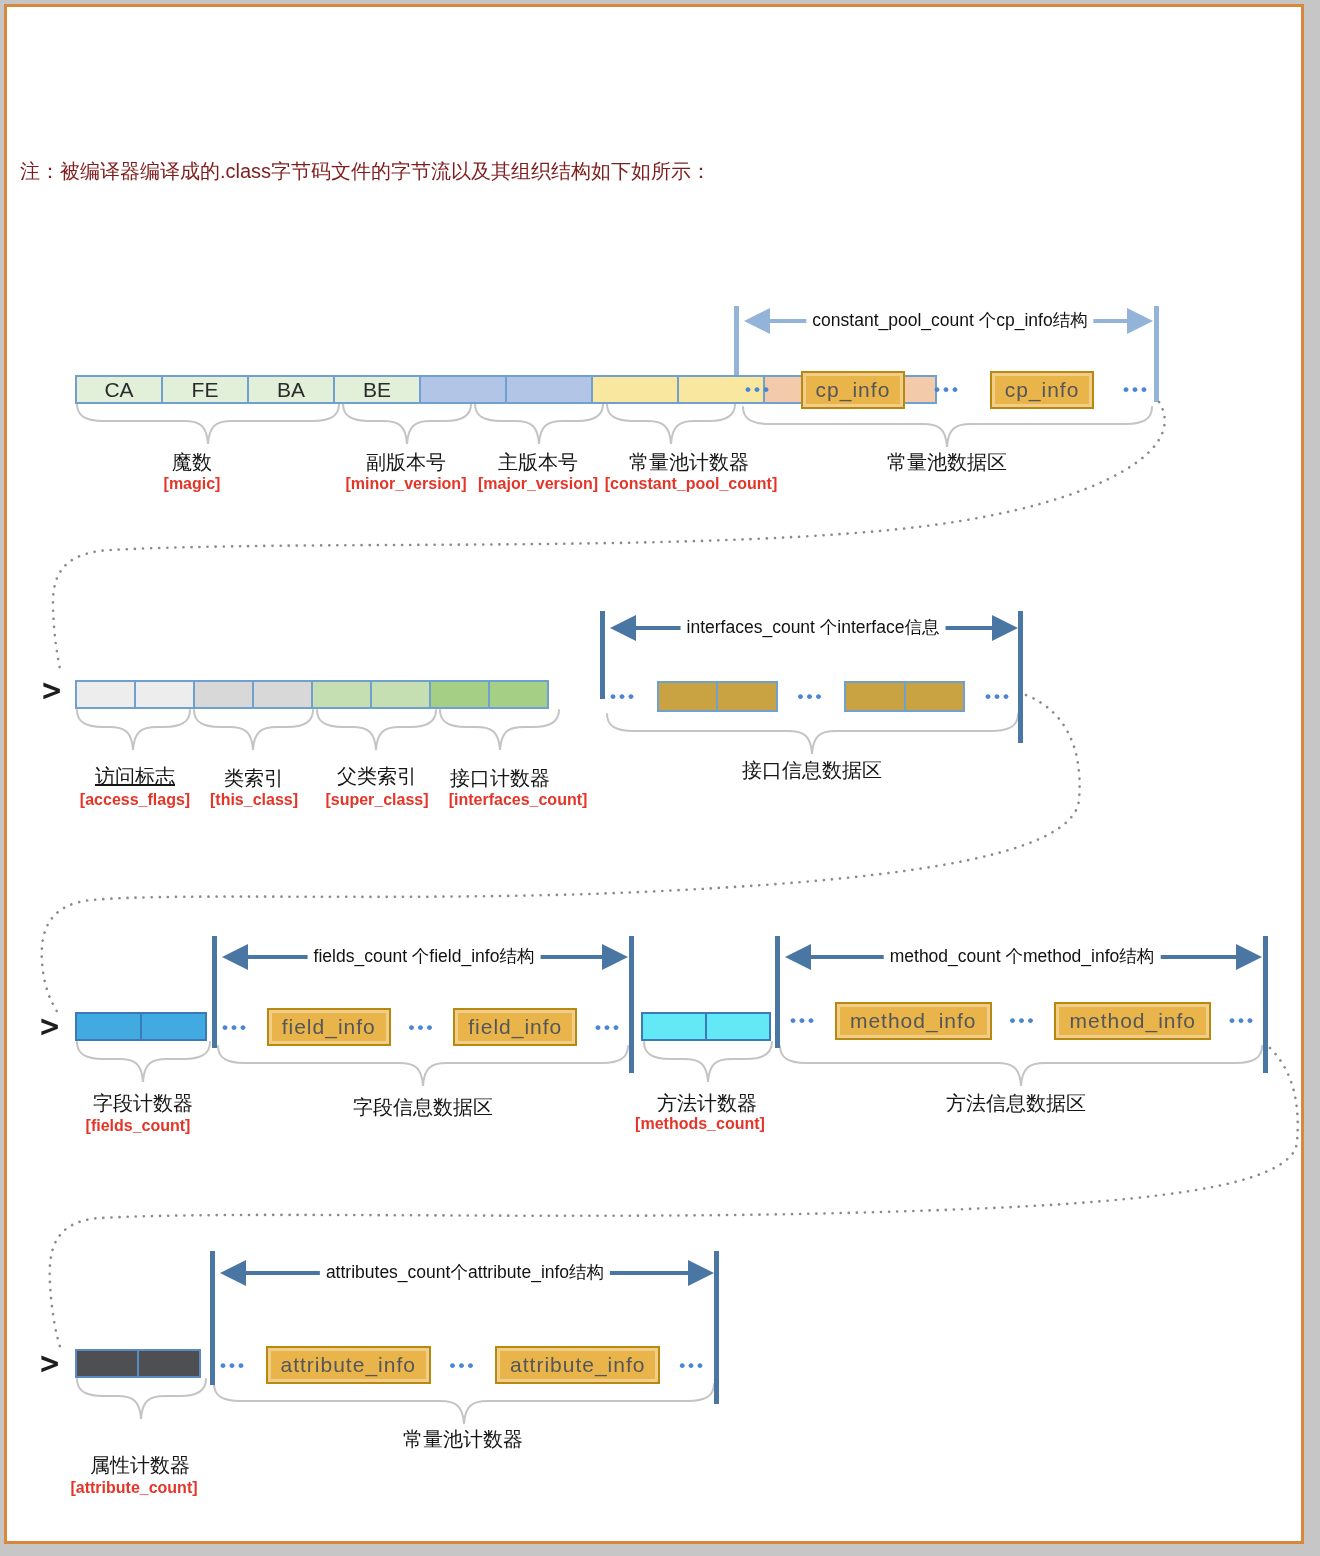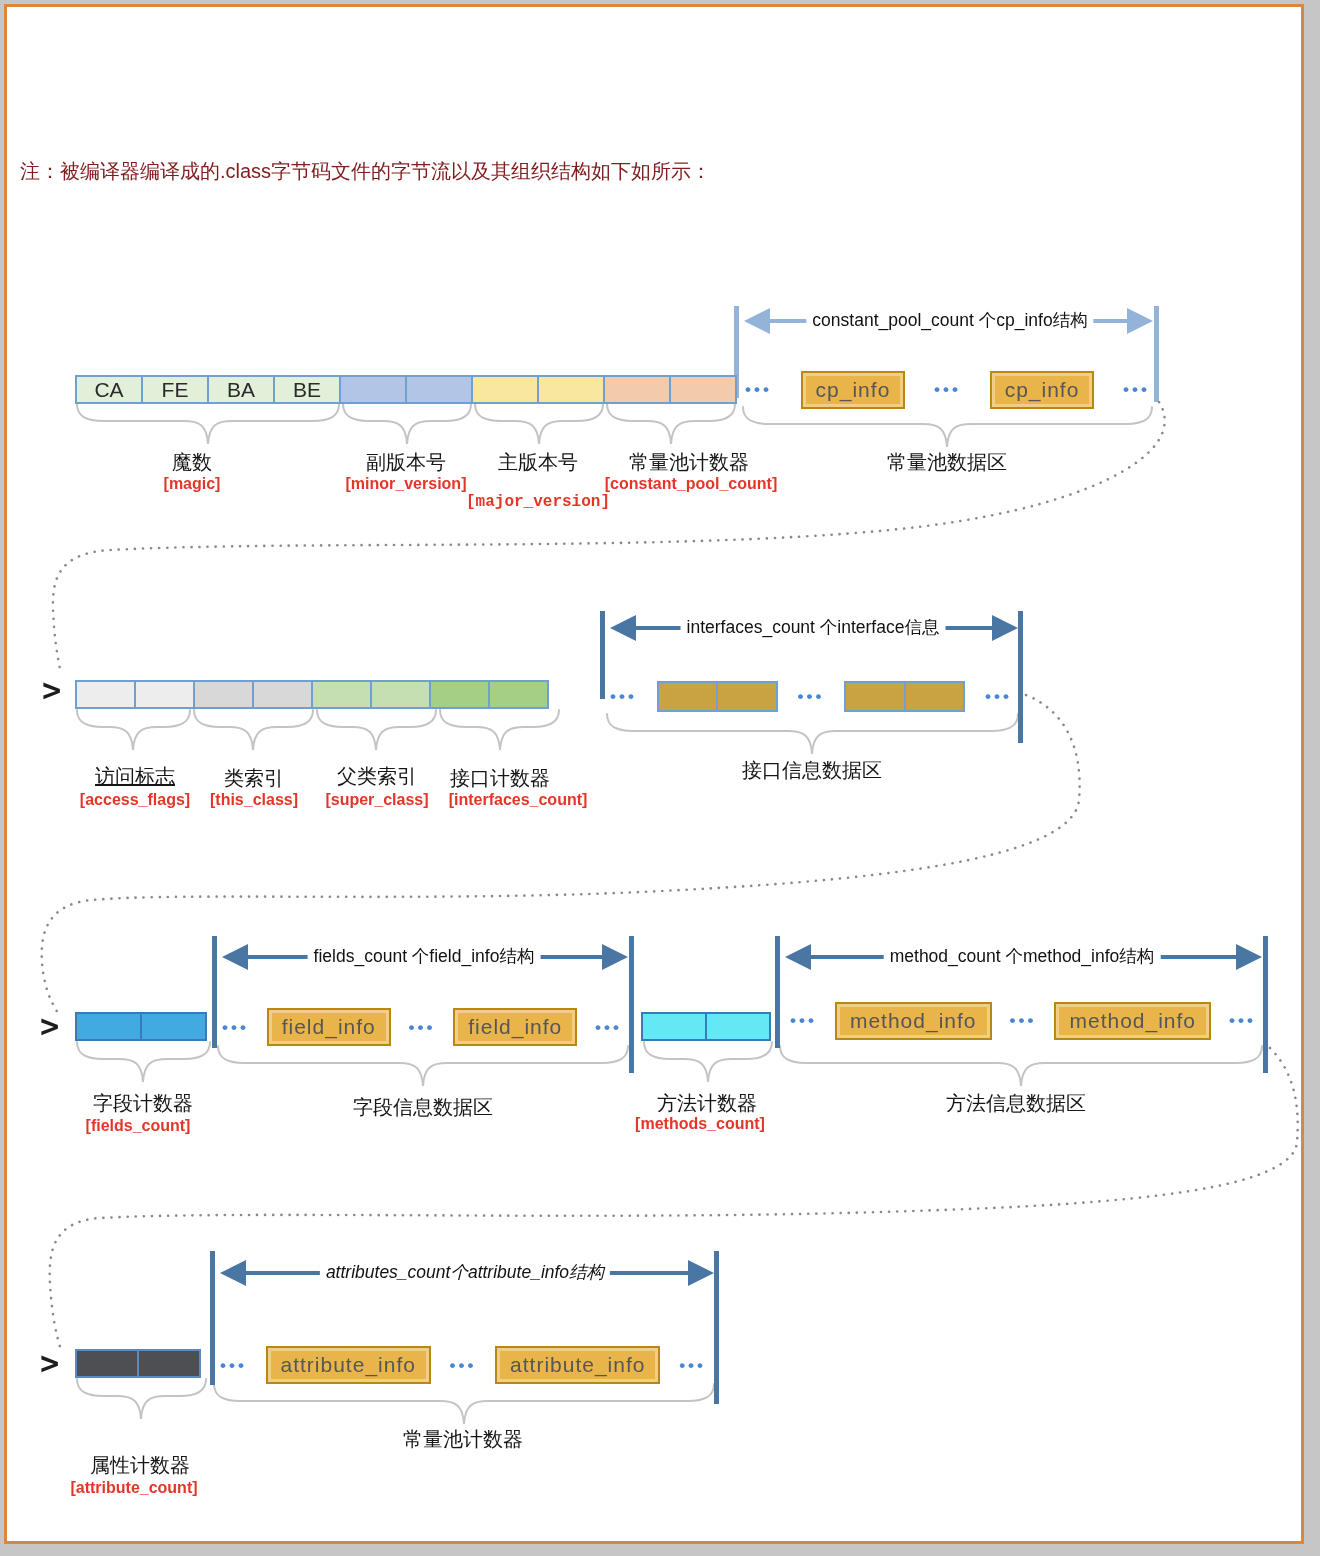--- a/index.html
+++ b/index.html
@@ -3,21 +3,21 @@
 <meta charset="utf-8">
 <style>
   html,body{margin:0;padding:0;background:#c6c6c6;font-family:"Liberation Sans",sans-serif;}
   .canvas{position:relative;width:1320px;height:1556px;overflow:hidden;}
   .frame{position:absolute;left:4px;top:4px;width:1300px;height:1540px;background:#ffffff;border:3px solid #d9873b;box-sizing:border-box;}
   .overlay{position:absolute;left:0;top:0;z-index:1;pointer-events:none;}
   .abs{position:absolute;z-index:2;}
   .title{left:20px;top:30px;font-size:37px;font-weight:bold;color:#e8392c;letter-spacing:1px;white-space:nowrap;}
   .note{left:20px;top:158px;font-size:20px;color:#7f1d1d;white-space:nowrap;}
   .strip{display:flex;z-index:2;}
-  .cell{width:68px;height:29px;border:2px solid #6fa0d0;margin-left:-2px;box-sizing:border-box;
+  .cell{width:88px;height:29px;border:2px solid #6fa0d0;margin-left:-2px;box-sizing:border-box;
         display:flex;align-items:center;justify-content:center;font-size:21px;color:#2b2b2b;}
   .cell:first-child{margin-left:0;}
   .c-magic{background:#e2efd9;}
   .c-minor{background:#b3c5e7;}
   .c-major{background:#f9e7a0;}
   .c-cpc{background:#f4cbaa;}
   .cell.w61{width:61px;}
   .c-access{background:#ededed;}
   .c-this{background:#d8d8d8;}
   .c-super{background:#c5dfb3;}
@@ -136,21 +136,21 @@
     <span class="dots">•••</span>
     <span class="gbox">cp_info</span>
     <span class="dots">•••</span>
   </div>
 
   <div class="abs lbl" style="left:192px;top:449px;">魔数</div>
   <div class="abs key" style="left:192px;top:475px;">[magic]</div>
   <div class="abs lbl" style="left:406px;top:449px;">副版本号</div>
   <div class="abs key" style="left:406px;top:475px;">[minor_version]</div>
   <div class="abs lbl" style="left:538px;top:449px;">主版本号</div>
-  <div class="abs key" style="left:538px;top:493px;font-family:Liberation Mono, monospace;">[major_version]</div>
+  <div class="abs key" style="left:538px;top:475px;">[major_version]</div>
   <div class="abs lbl" style="left:689px;top:449px;">常量池计数器</div>
   <div class="abs key" style="left:691px;top:475px;">[constant_pool_count]</div>
   <div class="abs lbl" style="left:947px;top:449px;">常量池数据区</div>
 
   <div class="abs chev" style="left:42px;top:674px;">&gt;</div>
 
   <div class="abs strip" style="left:75px;top:680px;">
     <div class="cell w61 c-access"></div>
     <div class="cell w61 c-access"></div>
     <div class="cell w61 c-this"></div>
@@ -226,21 +226,21 @@
   <div class="abs key" style="left:700px;top:1115px;">[methods_count]</div>
   <div class="abs lbl" style="left:1016px;top:1090px;">方法信息数据区</div>
 
   <div class="abs chev" style="left:40px;top:1347px;">&gt;</div>
 
   <div class="abs strip" style="left:75px;top:1349px;">
     <div class="cell w64 c-attr"></div>
     <div class="cell w64 c-attr"></div>
   </div>
 
-  <div class="abs alabel" style="left:465px;top:1260px;font-style:italic;">attributes_count个attribute_info结构</div>
+  <div class="abs alabel" style="left:465px;top:1260px;">attributes_count个attribute_info结构</div>
 
   <div class="abs area" style="left:220px;top:1347px;width:486px;height:36px;">
     <span class="dots">•••</span>
     <span class="gbox">attribute_info</span>
     <span class="dots">•••</span>
     <span class="gbox">attribute_info</span>
     <span class="dots">•••</span>
   </div>
 
   <div class="abs lbl" style="left:140px;top:1452px;">属性计数器</div>

